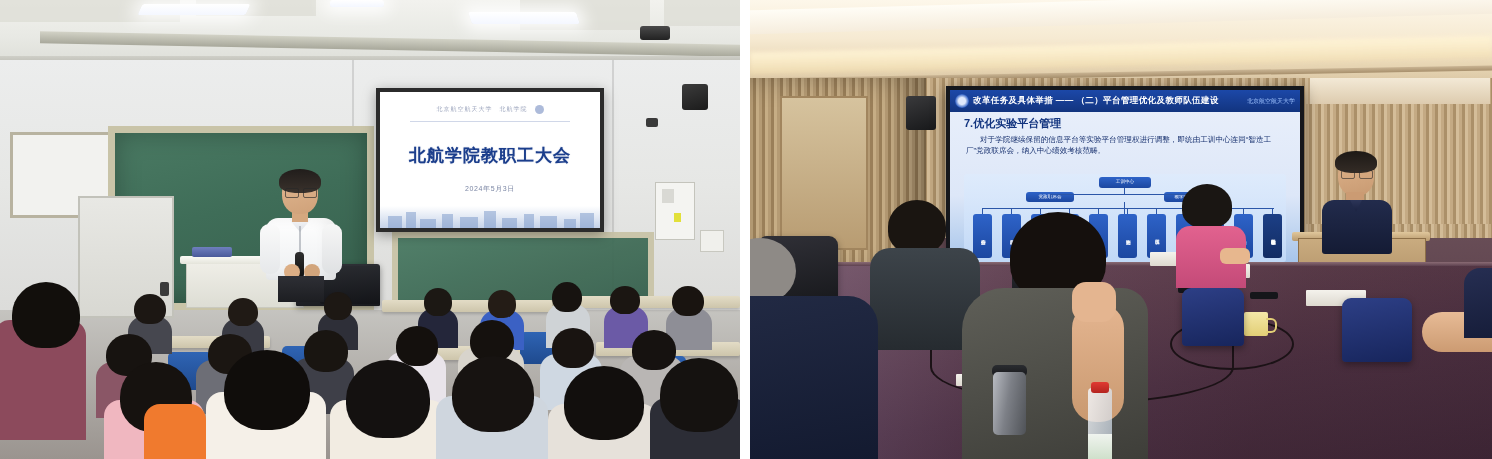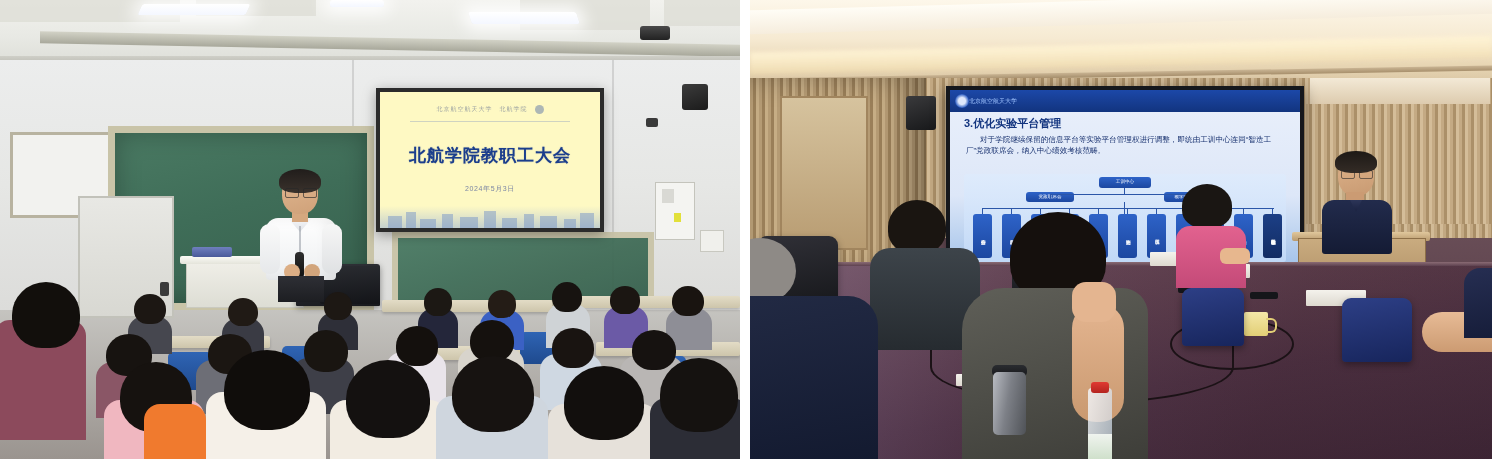--- a/index.html
+++ b/index.html
@@ -32,21 +32,21 @@
       background:linear-gradient(165deg,#4a7a63,#37604d);border:6px solid #c9c4a8;opacity:.95;}
   .lh-door{position:absolute;left:78px;top:196px;width:92px;height:118px;
       background:linear-gradient(180deg,#e8e8e4,#d8d8d2);border:2px solid #c2c2ba;}
   .lh-doorknob{position:absolute;left:160px;top:282px;width:9px;height:14px;background:#3a3a3a;border-radius:2px;}
   .lh-whiteboard{position:absolute;left:10px;top:132px;width:112px;height:80px;
       background:#f2f2ef;border:3px solid #b8b3a0;}
 
   
   .scr-frame{position:absolute;left:376px;top:88px;width:220px;height:136px;
       background:#2b2b2b;padding:4px;box-shadow:0 3px 12px rgba(0,0,0,.35);}
-  .scr{position:relative;width:100%;height:100%;background:#fef9c3;overflow:hidden;}
+  .scr{position:relative;width:100%;height:100%;background:#ffffff;overflow:hidden;}
   .scr-hdr{position:absolute;left:0;top:10px;width:100%;height:14px;
       display:flex;align-items:center;justify-content:center;gap:7px;opacity:.55;}
   .scr-hdr-txt{font-size:6px;color:#4a5a86;letter-spacing:1px;white-space:nowrap;filter:blur(.6px);}
   .scr-logo{width:9px;height:9px;border-radius:50%;background:#2b4f9e;opacity:.7;}
   .scr-rule{position:absolute;left:30px;top:29px;width:160px;height:1px;background:rgba(120,140,190,.35);}
   .scr-title{position:absolute;left:0;top:52px;width:100%;text-align:center;
       font-size:17px;font-weight:700;color:#1b3e8c;letter-spacing:1px;
       text-shadow:0 0 1px rgba(27,62,140,.5);}
   .scr-date{position:absolute;left:0;top:92px;width:100%;text-align:center;
       font-size:7px;color:#7b86a4;letter-spacing:.6px;filter:blur(.35px);}
@@ -365,23 +365,24 @@
       <div class="cr-wood-dark"></div>
       <div class="cr-door"></div>
       <div style="position:absolute;left:156px;top:96px;width:30px;height:34px;background:linear-gradient(160deg,#3a3a3c,#17181a);border-radius:3px;"></div>
       <div style="position:absolute;left:560px;top:78px;width:180px;height:26px;background:linear-gradient(180deg,#f3e9d6,#ddcbae);"></div>
       <div style="position:absolute;left:556px;top:104px;width:186px;height:120px;background:repeating-linear-gradient(90deg,#c4aa84 0 3px,#ab9069 3px 6px,#d4bd99 6px 9px);"></div>
 
       <div class="cr-scr-frame">
         <div class="cr-scr">
           <div class="cr-scr-top">
             <span class="cr-scr-emb"></span>
+            <span class="cr-scr-hdr">改革任务及具体举措 —— （二）平台管理优化及教师队伍建设</span>
             <span class="cr-scr-brand">北京航空航天大学</span>
           </div>
-          <div class="cr-scr-h3">3.优化实验平台管理</div>
+          <div class="cr-scr-h3">7.优化实验平台管理</div>
           <div class="cr-scr-body">对于学院继续保留的信息平台等实验平台管理权进行调整，即统由工训中心连同“智造工厂”党政联席会，纳入中心绩效考核范畴。</div>
 
           <div class="cr-chart">
             <div class="nd nd-top">工训中心</div>
             <div class="nd nd-m1">党政联席会</div>
             <div class="nd nd-m2">教学委员会</div>
 
             <div class="ln" style="left:160px;top:14px;width:1px;height:6px;"></div>
             <div class="ln" style="left:86px;top:20px;width:148px;height:1px;"></div>
             <div class="ln" style="left:86px;top:20px;width:1px;height:4px;"></div>

